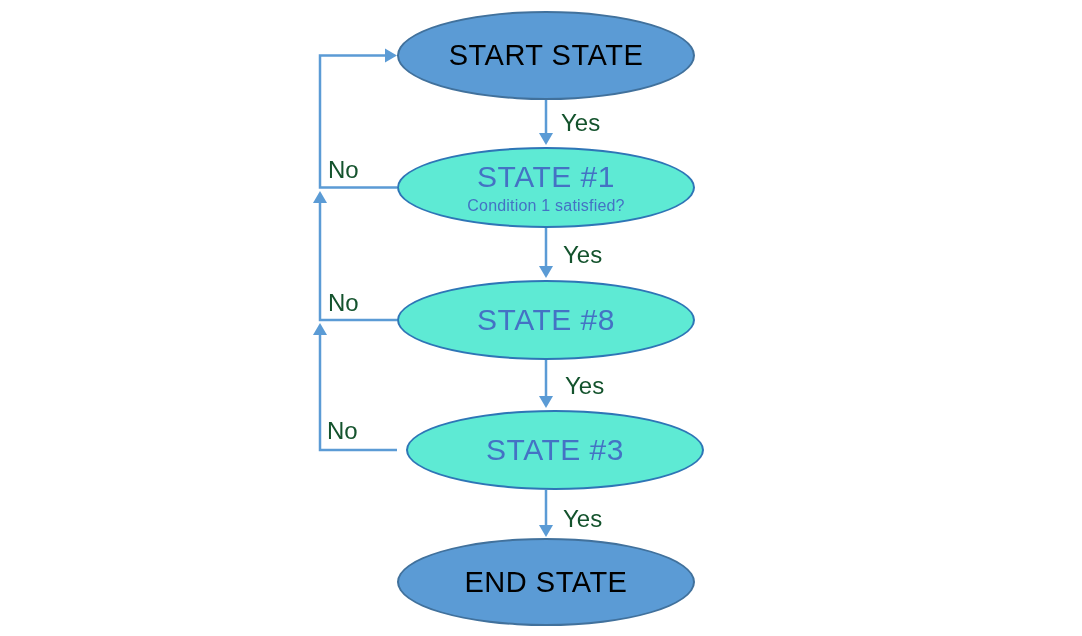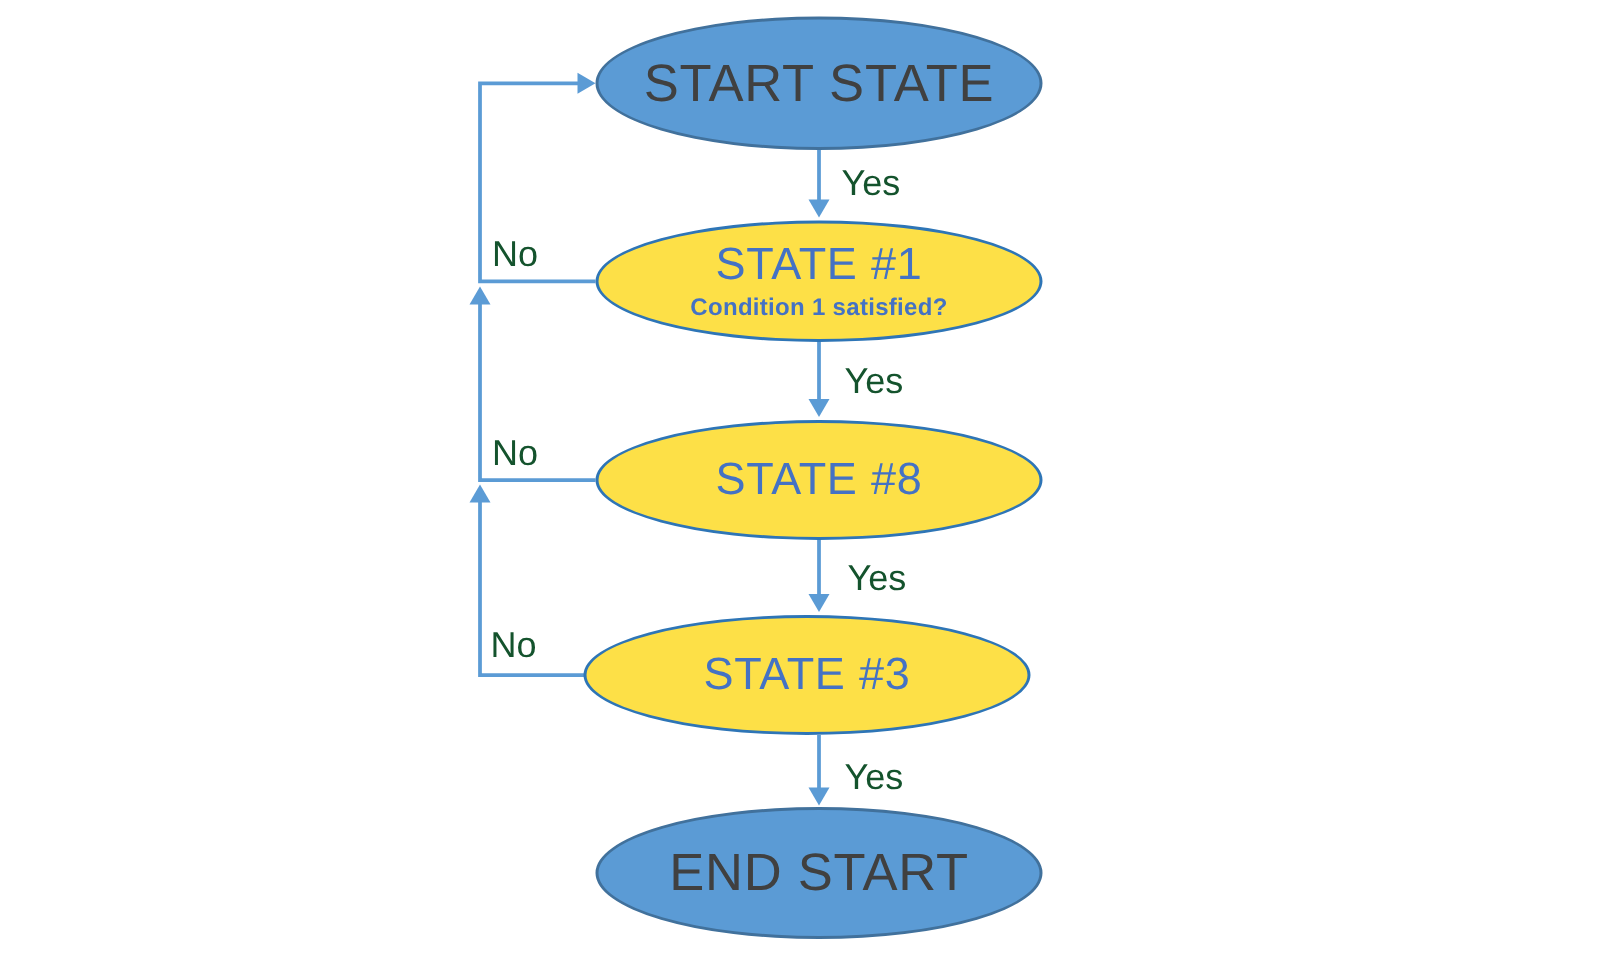--- a/index.html
+++ b/index.html
@@ -30,52 +30,52 @@
     align-items: center;
     justify-content: center;
     text-align: center;
     box-sizing: border-box;
   }
   .node.filled {
     background: #5B9BD5;
     border: 2.5px solid #41719C;
   }
   .node.outlined {
-    background: #fde047;
+    background: #5eead4;
     border: 2.5px solid #2E75B6;
   }
   .node.filled .node-title {
-    color: #404040;
-    font-size: 35px;
+    color: #000000;
+    font-size: 29px;
     letter-spacing: 0.5px;
   }
   .node.outlined .node-title {
     color: #4472C4;
     font-size: 30px;
     letter-spacing: 0.5px;
   }
   .node-sub {
     color: #4472C4;
     font-size: 16px;
-    font-weight: 700;
+    font-weight: 400;
     margin-top: 3px;
     letter-spacing: 0.2px;
   }
   .edge-label {
     position: absolute;
     font-size: 24px;
     color: #14532d;
     line-height: 1;
     white-space: nowrap;
   }
   
   .node-start  { left: 397px; top: 11px;  width: 298px; height: 89px; }
   .node-s1     { left: 397px; top: 147px; width: 298px; height: 81px; }
   .node-s2     { left: 397px; top: 280px; width: 298px; height: 80px; }
-  .node-s3     { left: 389px; top: 410px; width: 298px; height: 80px; }
+  .node-s3     { left: 406px; top: 410px; width: 298px; height: 80px; }
   .node-end    { left: 397px; top: 538px; width: 298px; height: 88px; }
   
   .lbl-yes-1 { left: 561px; top: 111px; }
   .lbl-yes-2 { left: 563px; top: 243px; }
   .lbl-yes-3 { left: 565px; top: 374px; }
   .lbl-yes-4 { left: 563px; top: 507px; }
   .lbl-no-1  { left: 328px; top: 158px; }
   .lbl-no-2  { left: 328px; top: 291px; }
   .lbl-no-3  { left: 327px; top: 419px; }
 </style>
@@ -133,21 +133,21 @@
 
   <div class="node outlined node-s2">
     <span class="node-title">STATE #8</span>
   </div>
 
   <div class="node outlined node-s3">
     <span class="node-title">STATE #3</span>
   </div>
 
   <div class="node filled node-end">
-    <span class="node-title">END START</span>
+    <span class="node-title">END STATE</span>
   </div>
 
   <span class="edge-label lbl-yes-1">Yes</span>
   <span class="edge-label lbl-yes-2">Yes</span>
   <span class="edge-label lbl-yes-3">Yes</span>
   <span class="edge-label lbl-yes-4">Yes</span>
   <span class="edge-label lbl-no-1">No</span>
   <span class="edge-label lbl-no-2">No</span>
   <span class="edge-label lbl-no-3">No</span>
 

